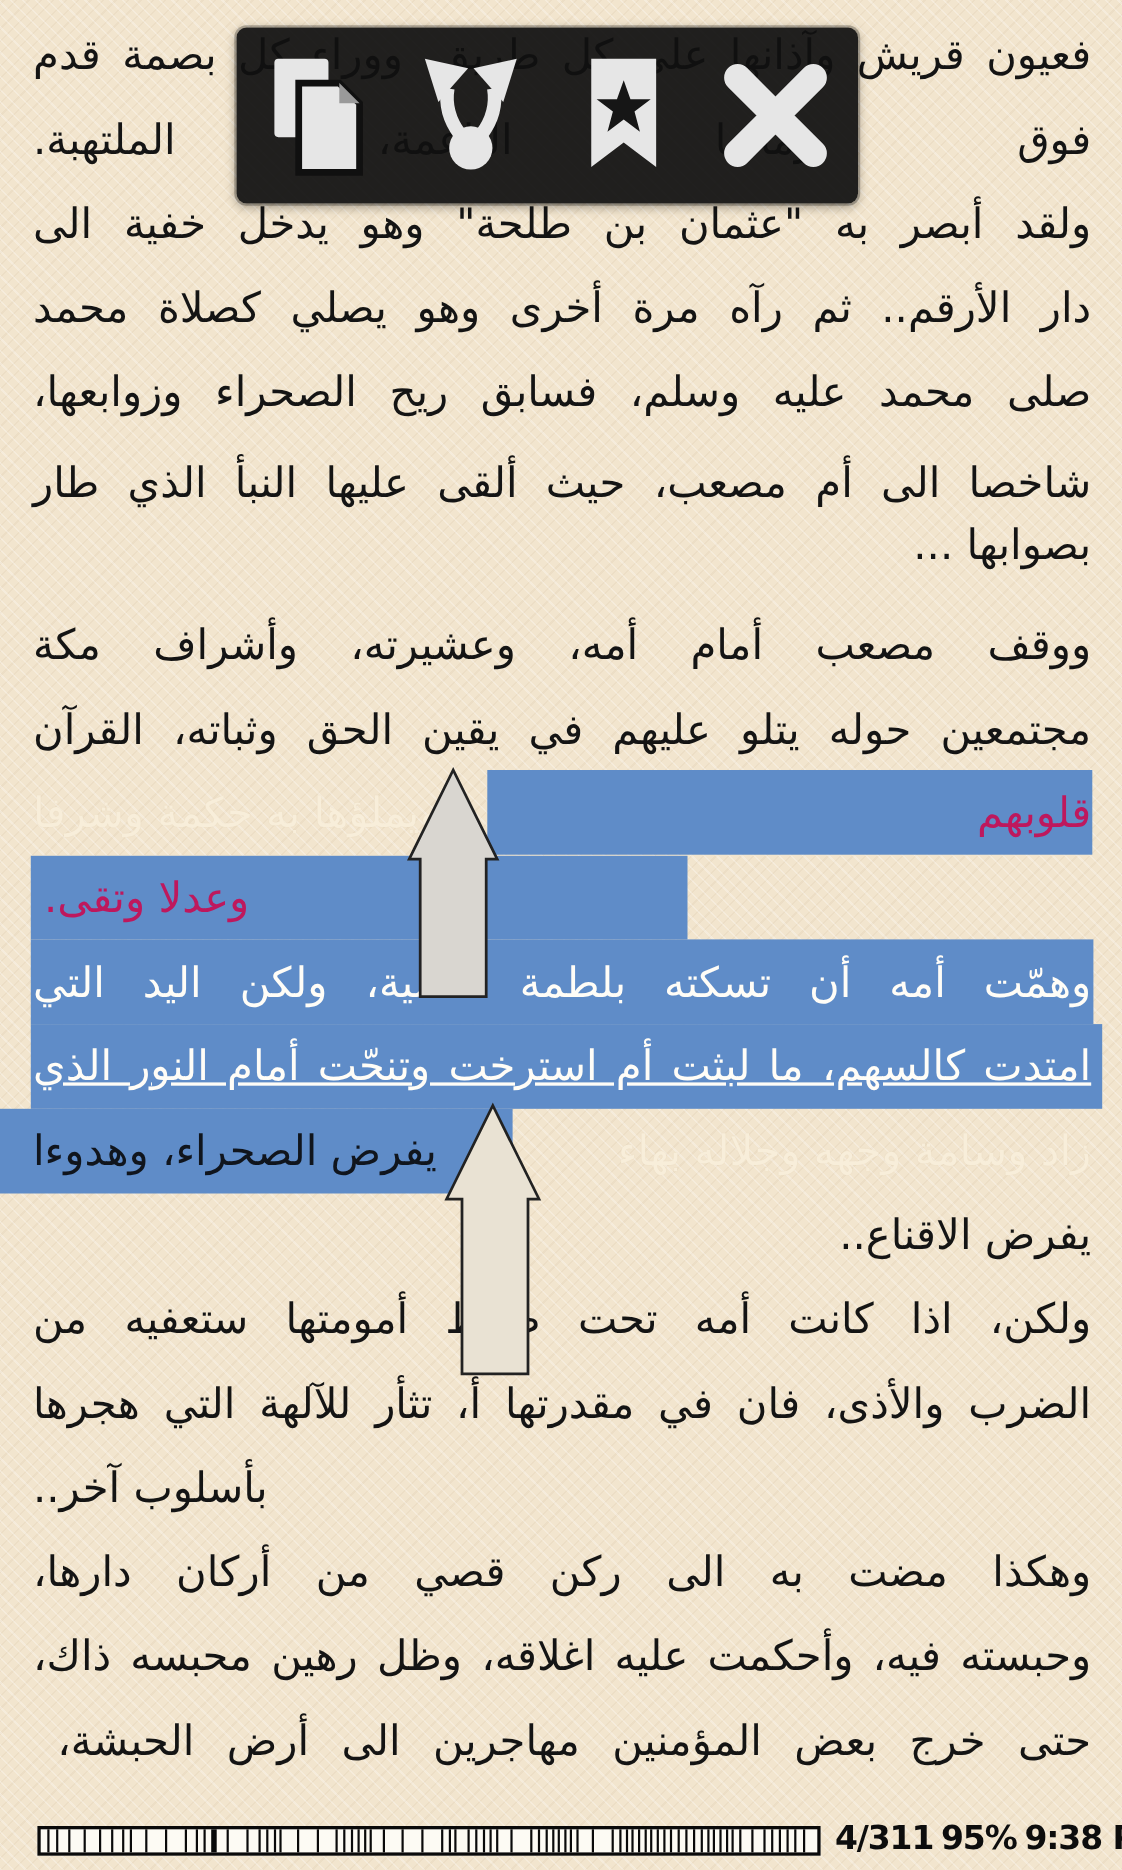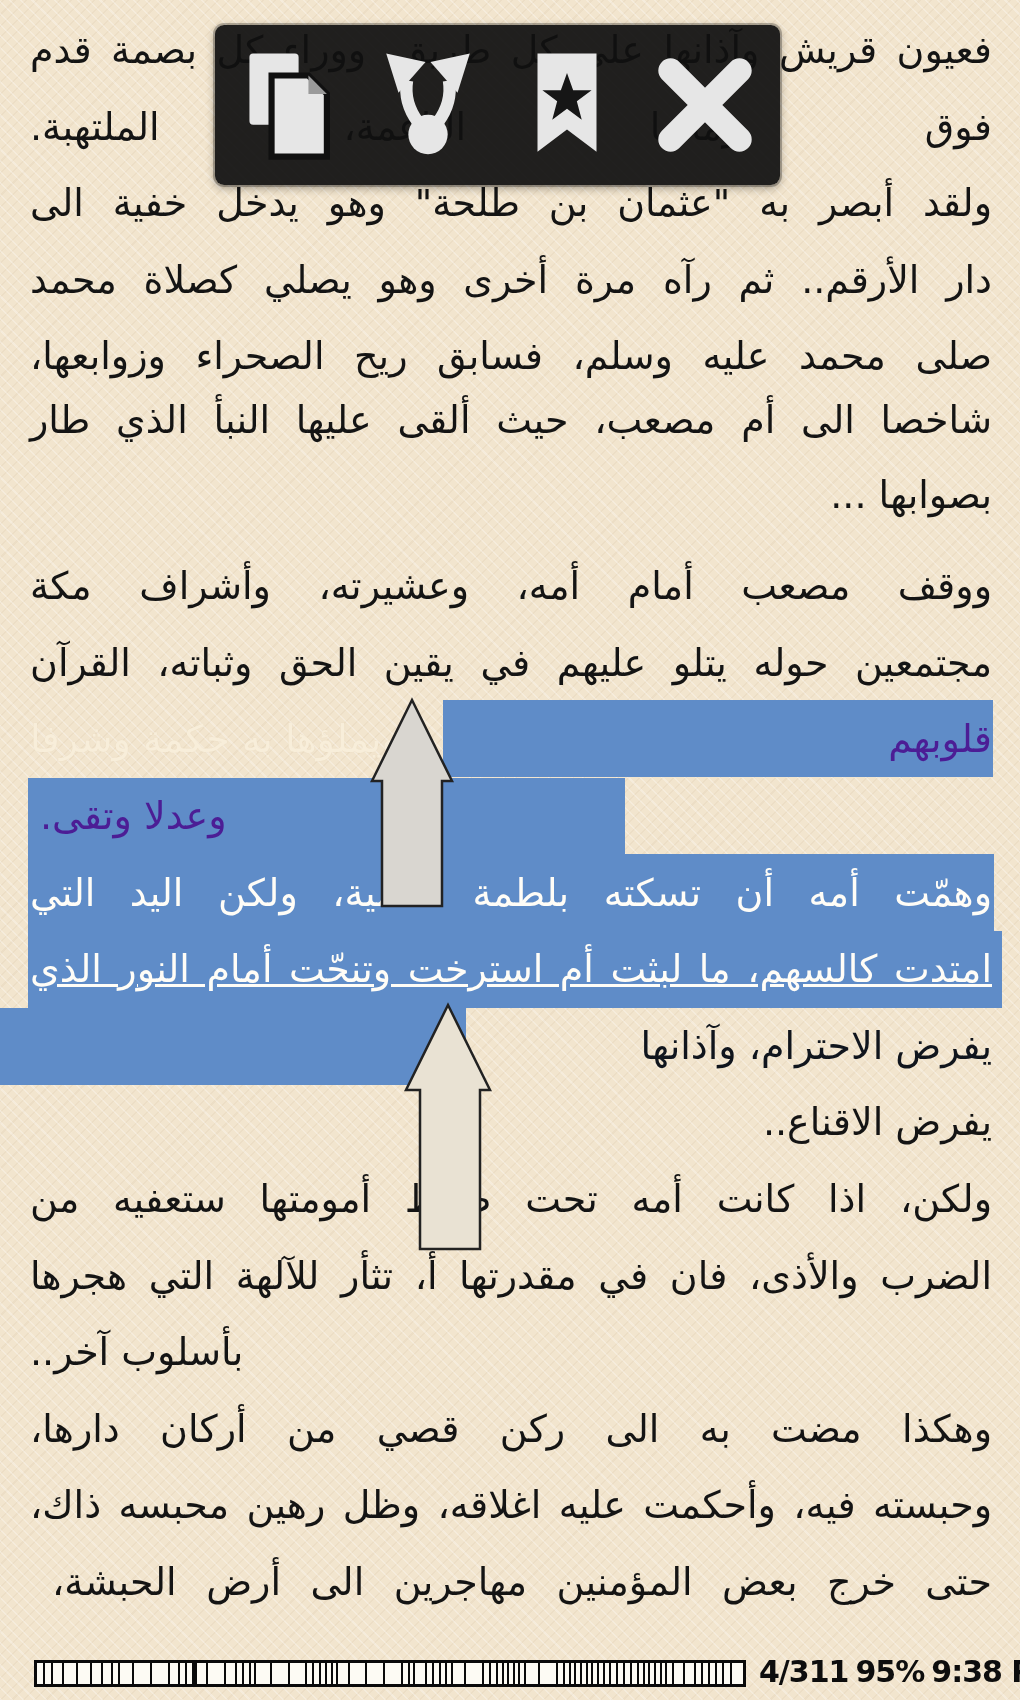--- a/index.html
+++ b/index.html
@@ -22,21 +22,21 @@
   .line{
     position:absolute;left:30px;right:28px;height:77px;line-height:77px;
     font-size:38px;color:#141414;z-index:2;white-space:nowrap;
   }
   .line.j{white-space:normal;text-align:justify;text-align-last:justify;}
   .line.r{text-align:right;}
   .line.l{text-align:left;}
   .line.selected{color:#fffdf7;}
   .composed{display:flex;justify-content:space-between;align-items:center;}
   .dk{color:#10151d;}
-  .wt{color:#4c1d95;}
+  .wt{color:#be185d;}
   .gh{color:#f8eeda;text-shadow:0 0 1px rgba(210,185,150,.35);}
   
   .toolbar{
     position:absolute;left:215px;top:25px;width:565px;height:160px;z-index:5;
     background:rgba(16,16,16,.93);border-radius:9px;
     box-shadow:0 0 0 2px rgba(0,0,0,.25), 0 3px 10px rgba(0,0,0,.35);
     display:flex;align-items:center;justify-content:space-evenly;
   }
   .tb-btn{width:126px;height:134px;display:flex;align-items:center;justify-content:center;background:none;border:none;padding:0;}
   .tb-btn svg{width:118px;height:118px;display:block;}
@@ -66,42 +66,43 @@
 <div class="hl hl-c" style="background: rgb(95, 140, 200);"></div>
 <div class="hl hl-d" style="background: rgb(95, 140, 200);"></div>
 <div class="hl hl-e" style="background: rgb(95, 140, 200);"></div>
 
 <div id="text-layer">
     <div class="line j" dir="rtl" style="top: 12px;">فعيون قريش وآذانها على كل طريق. ووراء كل بصمة قدم</div>
     <div class="line j" dir="rtl" style="top: 89px;">فوق رمالها الناعمة، الملتهبة.</div>
     <div class="line j" dir="rtl" style="top: 165px;">ولقد أبصر به "عثمان بن طلحة" وهو يدخل خفية الى</div>
     <div class="line j" dir="rtl" style="top: 242px;">دار الأرقم.. ثم رآه مرة أخرى وهو يصلي كصلاة محمد</div>
     <div class="line j" dir="rtl" style="top: 318px;">صلى محمد عليه وسلم، فسابق ريح الصحراء وزوابعها،</div>
-    <div class="line j" dir="rtl" style="top: 382px;">شاخصا الى أم مصعب، حيث ألقى عليها النبأ الذي طار</div>
+    <div class="line j" dir="rtl" style="top: 401px;">شاخصا الى أم مصعب، حيث ألقى عليها النبأ الذي طار</div>
     <div class="line r" dir="rtl" style="top: 457px;">بصوابها ...</div>
     <div class="line j" dir="rtl" style="top: 548px;">ووقف مصعب أمام أمه، وعشيرته، وأشراف مكة</div>
     <div class="line j" dir="rtl" style="top: 625px;">مجتمعين حوله يتلو عليهم في يقين الحق وثباته، القرآن</div>
     <div class="line j selected" dir="rtl" style="top: 855px;">وهمّت أمه أن تسكته بلطمة قاسية، ولكن اليد التي</div>
     <div class="line j selected" dir="rtl" style="top: 931px; text-decoration: underline;">امتدت كالسهم، ما لبثت أم استرخت وتنحّت أمام النور الذي</div>
     <div class="line r" dir="rtl" style="top: 1084px;">يفرض الاقناع..</div>
     <div class="line j" dir="rtl" style="top: 1161px;">ولكن، اذا كانت أمه تحت ضغط أمومتها ستعفيه من</div>
     <div class="line j" dir="rtl" style="top: 1238px;">الضرب والأذى، فان في مقدرتها أ، تثأر للآلهة التي هجرها</div>
     <div class="line l" dir="rtl" style="top: 1314px;">بأسلوب آخر..</div>
     <div class="line j" dir="rtl" style="top: 1391px;">وهكذا مضت به الى ركن قصي من أركان دارها،</div>
     <div class="line j" dir="rtl" style="top: 1467px;">وحبسته فيه، وأحكمت عليه اغلاقه، وظل رهين محبسه ذاك،</div>
     <div class="line j" dir="rtl" style="top: 1544px; margin-left: 22px;">حتى خرج بعض المؤمنين مهاجرين الى أرض الحبشة،</div>
   </div>
 
 <div class="line composed" dir="rtl" style="top:701px">
   <span class="wt">قلوبهم</span>
   <span class="gh">ويملؤها به حكمة وشرفا</span>
 </div>
 <div class="line l wt" dir="rtl" style="top:778px;left:40px">وعدلا وتقى.</div>
 <div class="line composed" dir="rtl" style="top:1008px">
-  <span class="dk">يفرض الاحترام، وآذانها</span>
+  <span class="gh">زاد وسامة وجهه وجلاله بهاء</span>
+  <span class="dk">يفرض الصحراء، وهدوءا</span>
 </div>
 
 <div class="toolbar">
   <button class="tb-btn" title="">
     <svg viewBox="0 0 96 96">
       <rect x="15" y="6" width="40" height="58" rx="3" fill="#e6e6e6"></rect>
       <path d="M33,24 h30 l15,15 v51 h-45 z" fill="#e6e6e6" stroke="#101010" stroke-width="5"></path>
       <path d="M63,24 l0,15 l15,0 z" fill="#9a9a9a"></path>
     </svg>
   </button>

